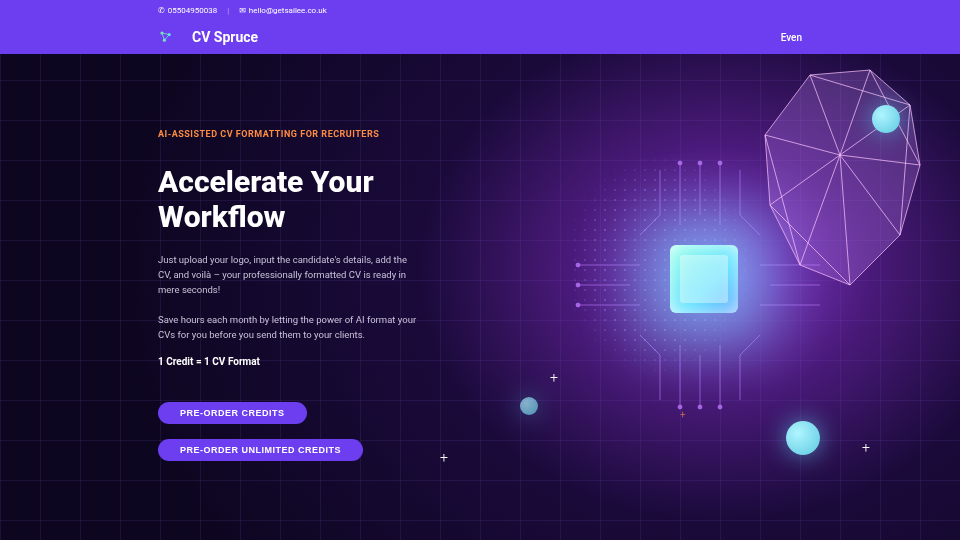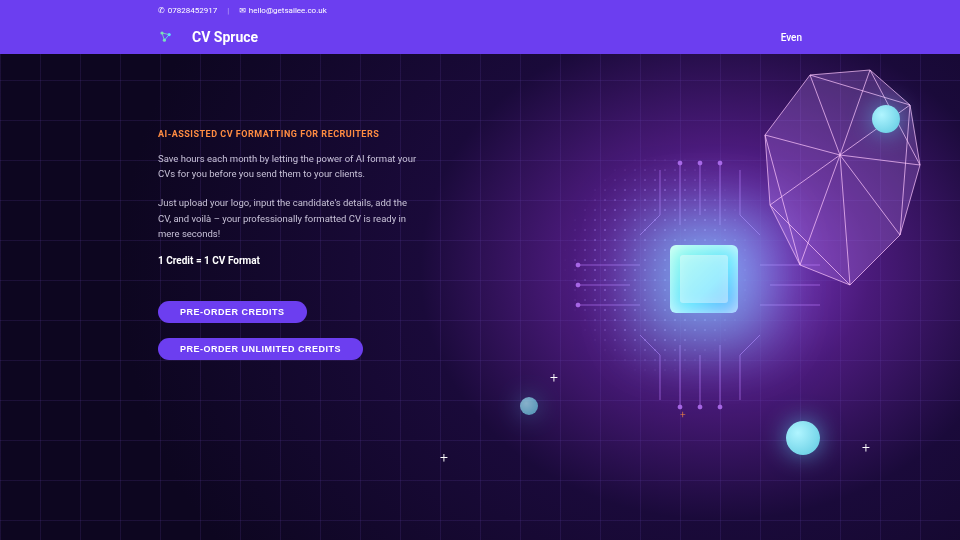--- a/index.html
+++ b/index.html
@@ -63,21 +63,21 @@
   position: relative;
   padding: 75px 0 0 158px;
   z-index: 5;
   width: 440px;
 }
 .eyebrow {
   color: #ff8c42;
   font-size: 9px;
   font-weight: 700;
   letter-spacing: 0.5px;
-  margin-bottom: 12px;
+  margin-bottom: 25px;
 }
 .headline {
   color: #fff;
   font-size: 30px;
   font-weight: 800;
   margin-bottom: 18px;
 }
 .para {
   color: #c8c2d8;
   font-size: 9.5px;
@@ -173,21 +173,21 @@
   fill: none;
 }
 </style>
 </head>
 <body>
 
 <div class="grid-overlay"></div>
 
 <div class="top-bar">
   <span class="phone-icon">✆</span>
-  <span>07828452917</span>
+  <span>05504950038</span>
   <span class="sep">|</span>
   <span class="mail-icon">✉</span>
   <span>hello@getsailee.co.uk</span>
 </div>
 
 <div class="nav-bar">
   <div class="logo-wrap">
     <span class="logo-icon">
       <svg viewBox="0 0 20 20">
           <circle cx="5" cy="5" r="2" fill="#7ce0b8"></circle>
@@ -198,22 +198,23 @@
           <line x1="14" y1="7" x2="8" y2="14" stroke="#5ae0ff" stroke-width="1"></line>
         </svg>
     </span>
     <span class="brand">CV Spruce</span>
   </div>
   <span class="nav-link">Even</span>
 </div>
 
 <div class="hero">
   <div class="eyebrow">AI-ASSISTED CV FORMATTING FOR RECRUITERS</div>
+  <h1 class="headline">Accelerate Your Workflow</h1>
+  <p class="para">Just upload your logo, input the candidate's details, add the CV, and voilà – your professionally formatted CV is ready in mere seconds!</p>
   <p class="para">Save hours each month by letting the power of AI format your CVs for you before you send them to your clients.</p>
-  <p class="para">Just upload your logo, input the candidate's details, add the CV, and voilà – your professionally formatted CV is ready in mere seconds!</p>
   <div class="credit-line">1 Credit = 1 CV Format</div>
   <div><button class="btn">PRE-ORDER CREDITS</button></div>
   <div><button class="btn">PRE-ORDER UNLIMITED CREDITS</button></div>
 </div>
 
 <div class="hero-graphic">
   <div class="dots-field"></div>
   <svg class="circuit" style="left:80px;top:80px;width:260px;height:260px;position:absolute">
     <path d="M130 10 L130 60 M110 10 L110 70 M150 10 L150 70 M90 15 L90 60 L70 80 M170 15 L170 60 L190 80"></path>
     <path d="M130 250 L130 200 M110 250 L110 190 M150 250 L150 190 M90 245 L90 200 L70 180 M170 245 L170 200 L190 180"></path>

